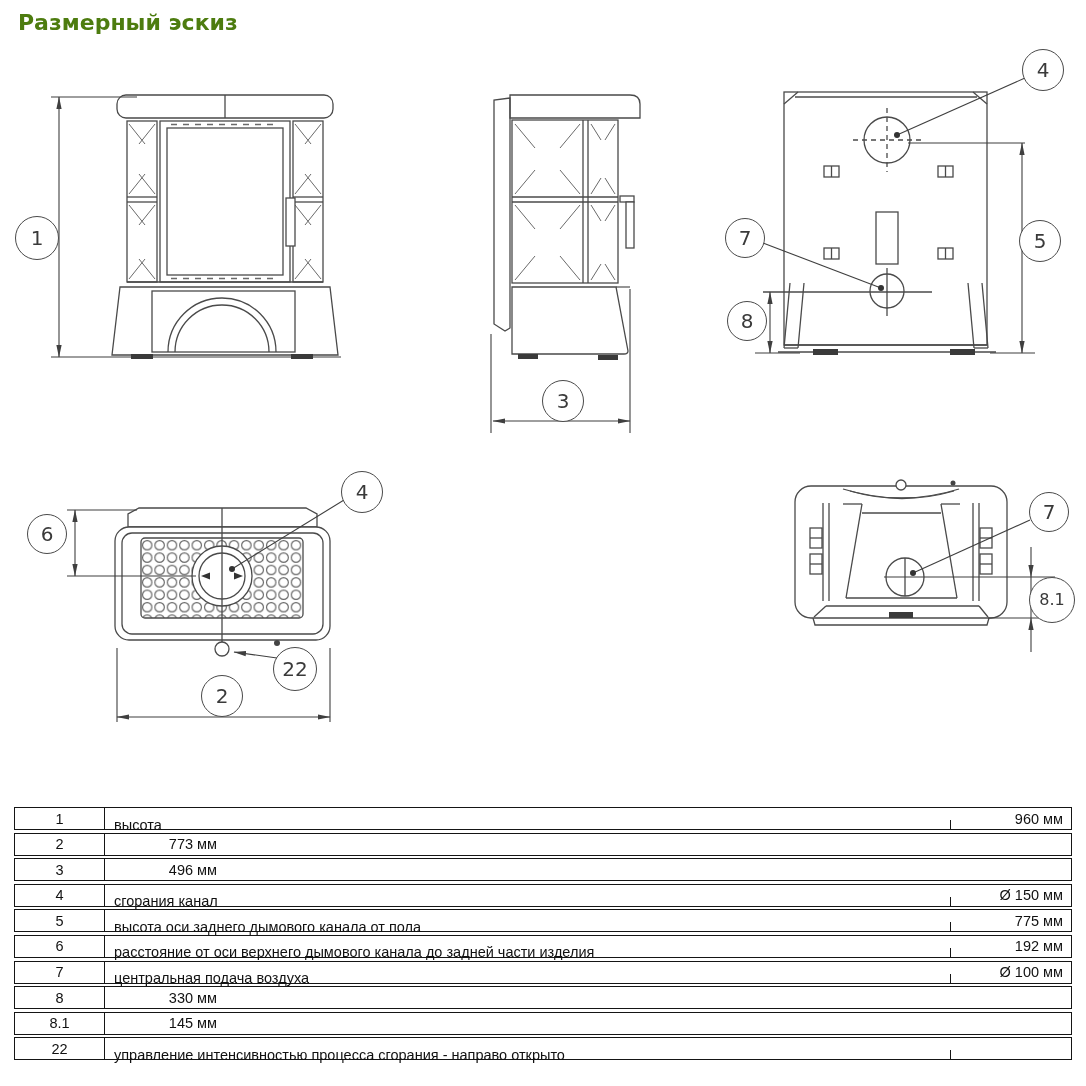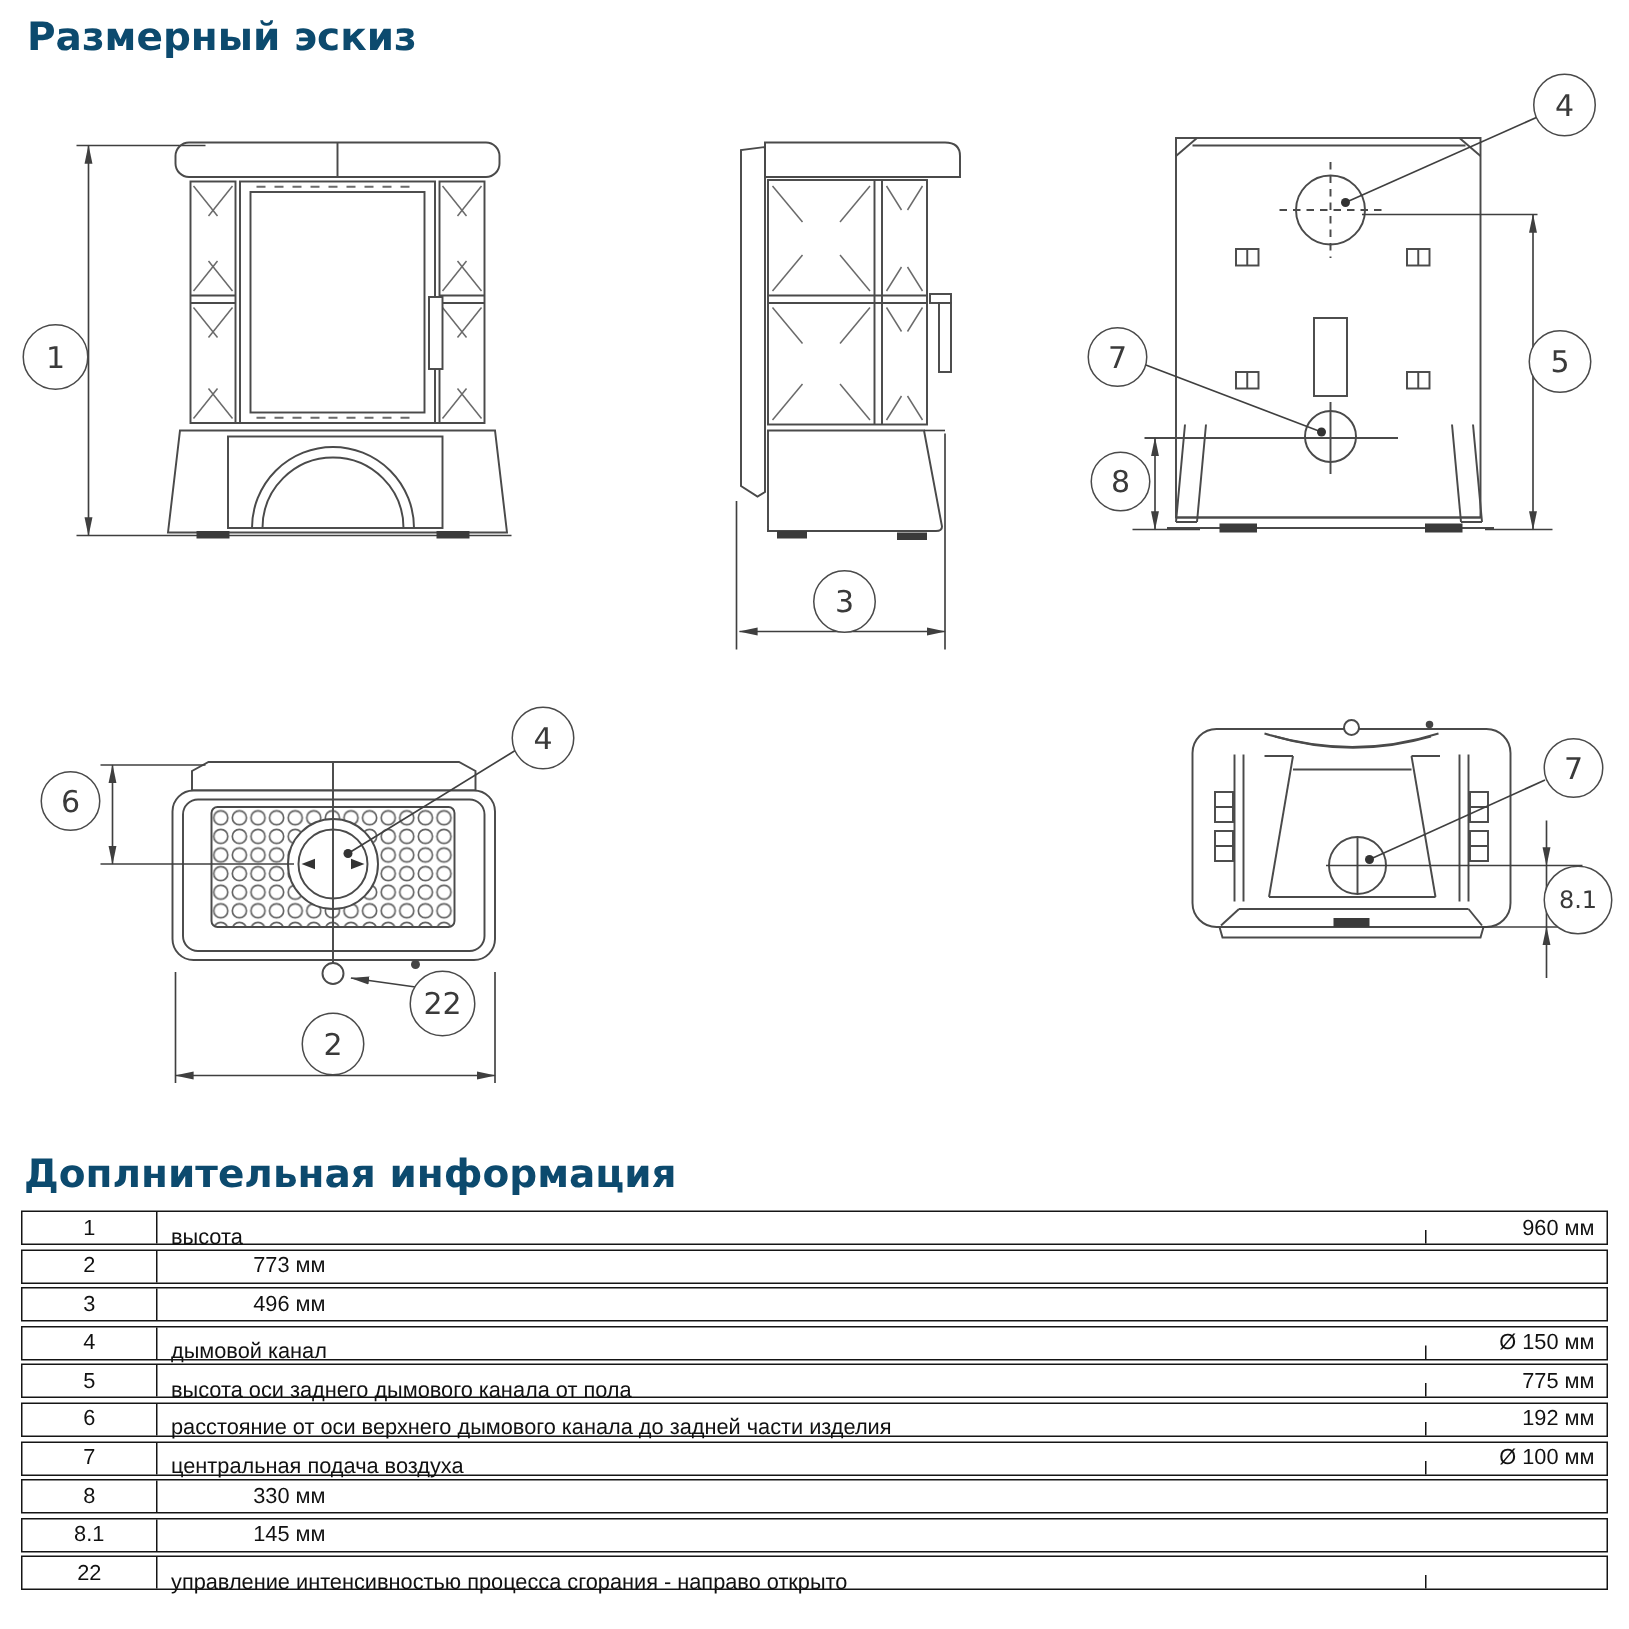--- a/index.html
+++ b/index.html
@@ -5,21 +5,21 @@
   html,body{margin:0;padding:0;}
   body{
     width:1086px;height:1086px;background:#ffffff;
     font-family:"Liberation Sans", sans-serif;
     position:relative;overflow:hidden;color:#151515;
   }
   .canvas{position:absolute;inset:0;}
   .title{
     position:absolute;margin:0;
     font-family:"DejaVu Sans", sans-serif;
-    font-weight:bold;font-size:26px;letter-spacing:0;color:#0c4a6e;
+    font-weight:bold;font-size:22px;letter-spacing:0;color:#4d7c0f;
   }
   .t1{left:18px;top:10px;}
   .t2{left:16px;top:768px;}
   .drawing{position:absolute;left:0;top:0;width:1086px;height:760px;}
   .drawing svg{position:absolute;left:0;top:0;}
   .callout{
     position:absolute;border:1.4px solid #4a4a4a;border-radius:50%;
     background:#fff;display:flex;align-items:center;justify-content:center;
     font-family:"DejaVu Sans", sans-serif;font-size:20px;color:#3a3a3a;
     box-sizing:border-box;line-height:1;
@@ -287,39 +287,38 @@
     <div class="callout" style="left:1019px;top:220px;width:42px;height:42px;">5</div>
     <div class="callout" style="left:727px;top:301px;width:40px;height:40px;">8</div>
     <div class="callout" style="left:27px;top:514px;width:40px;height:40px;">6</div>
     <div class="callout" style="left:341px;top:471px;width:42px;height:42px;">4</div>
     <div class="callout" style="left:273px;top:647px;width:44px;height:44px;">22</div>
     <div class="callout" style="left:201px;top:675px;width:42px;height:42px;">2</div>
     <div class="callout" style="left:1029px;top:492px;width:40px;height:40px;">7</div>
     <div class="callout small-text" style="left:1029px;top:577px;width:46px;height:46px;">8.1</div>
   </div>
 
-  <h1 class="title t2">Доплнительная информация</h1>
 
   <div class="info-table">
     <div class="trow">
       <div class="tnum">1</div>
       <div class="tdesc">высота</div>
       <div class="tval">960 мм</div>
     </div>
     <div class="trow">
       <div class="tnum">2</div>
       <div class="tval">773 мм</div>
     </div>
     <div class="trow">
       <div class="tnum">3</div>
       <div class="tval">496 мм</div>
     </div>
     <div class="trow">
       <div class="tnum">4</div>
-      <div class="tdesc">дымовой канал</div>
+      <div class="tdesc">сгорания канал</div>
       <div class="tval">Ø 150 мм</div>
     </div>
     <div class="trow">
       <div class="tnum">5</div>
       <div class="tdesc">высота оси заднего дымового канала от пола</div>
       <div class="tval">775 мм</div>
     </div>
     <div class="trow">
       <div class="tnum">6</div>
       <div class="tdesc">расстояние от оси верхнего дымового канала до задней части изделия</div>

